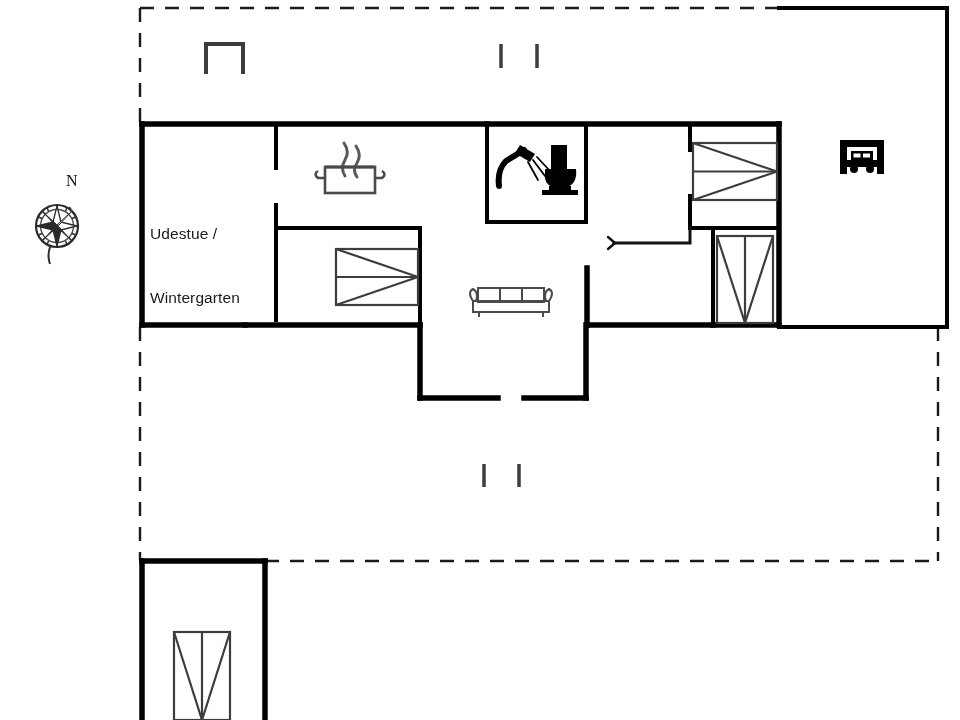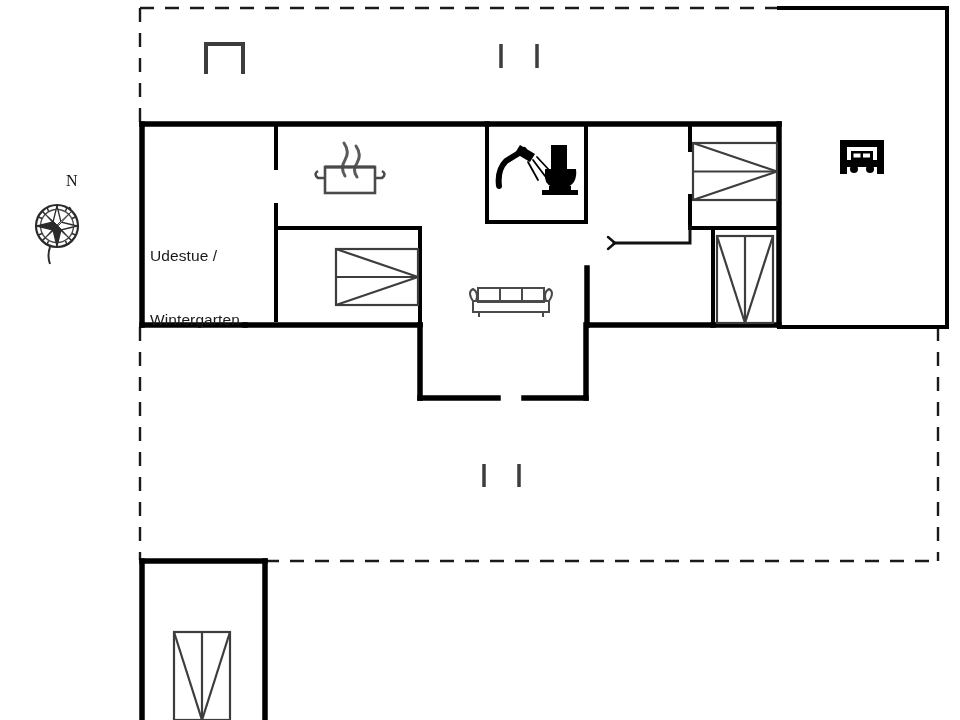--- a/index.html
+++ b/index.html
@@ -28,21 +28,21 @@
     position: absolute;
     font-family: "Liberation Sans", sans-serif;
     font-size: 15.5px;
     color: #1a1a1a;
     line-height: 1.38;
     white-space: pre;
     letter-spacing: 0.1px;
   }
   #label-udestue {
     left: 150px;
-    top: 202px;
+    top: 180px;
   }
   #label-anneks {
     left: 273px;
     top: 676px;
   }
   #label-north {
     position: absolute;
     left: 66px;
     top: 170px;
     font-family: "Liberation Serif", serif;

